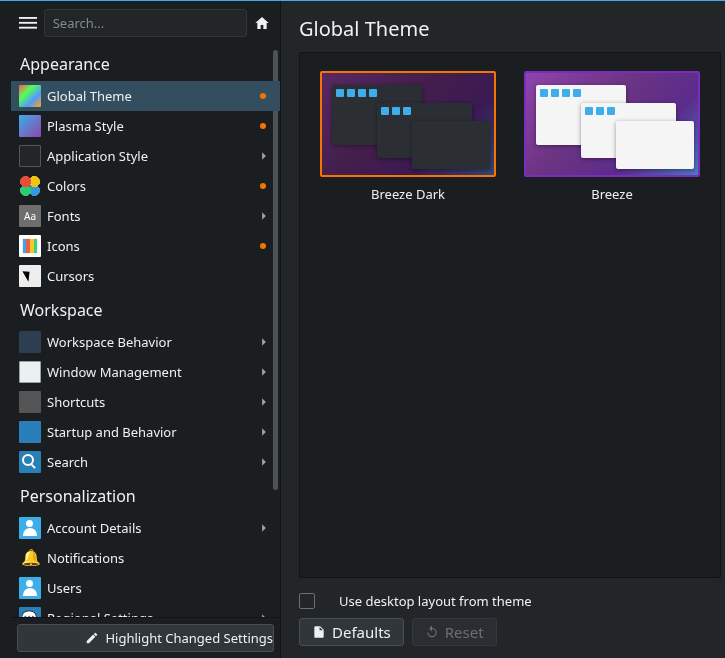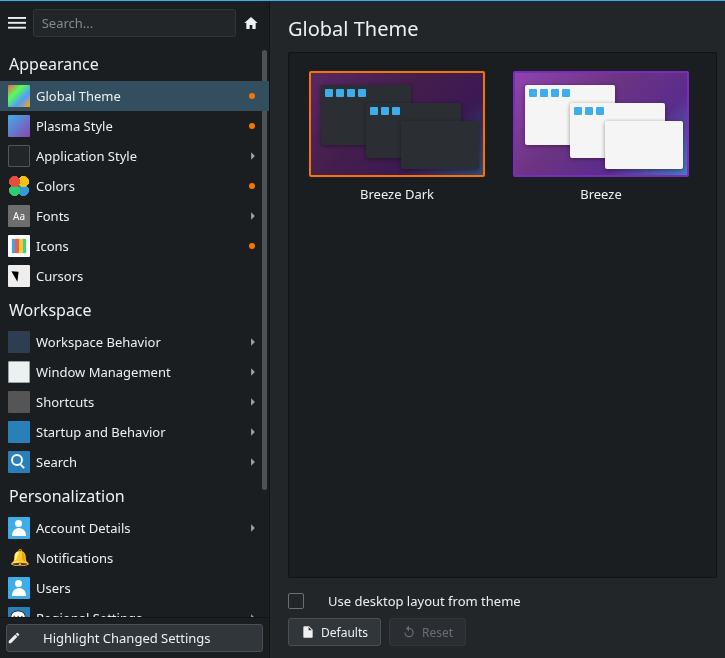--- a/index.html
+++ b/index.html
@@ -1,21 +1,21 @@
 <!DOCTYPE html>
 <html><head>
 <meta charset="utf-8">
 <style>
   * { box-sizing: border-box; margin: 0; padding: 0; font-family: "Noto Sans", "Segoe UI", Arial, sans-serif; }
   body { width: 725px; height: 658px; overflow: hidden; background: #1b1e20; color: #eff0f1; font-size: 13px; }
   .window-top-border { height: 1px; background: #3daee9; }
   .app { display: flex; height: 657px; }
   
   
-  .sidebar { width: 270px; display: flex; flex-direction: column; background: #1b1e20; border-right: 1px solid #111314; position: relative; }
+  .sidebar { width: 270px; display: flex; flex-direction: column; background: #1b1e20; border-right: 1px solid #111314; position: relative; margin-left: 11px; }
   .topbar { display: flex; align-items: center; gap: 6px; padding: 8px 8px; }
   .hamburger { width: 28px; height: 28px; display:flex; align-items:center; justify-content:center; cursor:pointer; }
   .hamburger svg { width:18px; height:18px; fill:#eff0f1; }
   .search { flex:1; background:#232629; border:1px solid #31363b; border-radius:3px; height:28px; padding:0 8px; color:#eff0f1; font-size:13px; outline:none; }
   .search::placeholder { color:#7f8c8d; }
   .home-btn { width:28px; height:28px; display:flex; align-items:center; justify-content:center; cursor:pointer; border:1px solid transparent; border-radius:3px;}
   .home-btn svg { width:16px; height:16px; fill:#eff0f1; }
   
   .scrollarea { flex:1; overflow-y:auto; position: relative; }
   .scrollarea::-webkit-scrollbar { width:10px; }
@@ -53,21 +53,21 @@
   .ic-account::after { content:""; position:absolute; width:14px;height:8px;border-radius:7px 7px 0 0;background:#fff;left:4px;top:11px;}
   .ic-notif { background:transparent; position:relative;}
   .ic-notif::before { content:"🔔"; font-size:16px; color:#f1c40f; position:absolute; left:2px; top:-1px;}
   .ic-users { background:#3daee9; border-radius:50%; position:relative;}
   .ic-users::before { content:""; position:absolute; width:7px;height:7px;border-radius:50%;background:#fff;left:7px;top:3px;}
   .ic-users::after { content:""; position:absolute; width:14px;height:8px;border-radius:7px 7px 0 0;background:#fff;left:4px;top:11px;}
   .ic-regional { background:#2980b9; position:relative;}
   .ic-regional::before { content:"💬"; font-size:13px; position:absolute; left:2px; top:1px;}
 
   .footer { padding:6px; border-top:1px solid #111314;}
-  .footer-btn { width:100%; height:28px; background:#31363b; border:1px solid #4a4f54; border-radius:3px; color:#eff0f1; display:flex; align-items:center; justify-content:flex-start; gap:22px; cursor:pointer;}
+  .footer-btn { width:100%; height:28px; background:#31363b; border:1px solid #4a4f54; border-radius:3px; color:#eff0f1; display:flex; align-items:center; justify-content:flex-end; gap:6px; cursor:pointer;}
 
   
   .main { flex:1; display:flex; flex-direction:column; background:#232629; }
   .main-header { padding:14px 18px 10px; font-size:20px; font-weight:400; color:#eff0f1; }
   .theme-panel { flex:1; margin:0 8px 8px 18px; background:#1b1e20; border:1px solid #111314; border-radius:2px; padding:18px; display:flex; gap:24px; align-content:flex-start; overflow:auto;}
   .theme-card { width:180px; display:flex; flex-direction:column; align-items:center; gap:8px; cursor:pointer;}
   .thumb { width:176px; height:106px; border:2px solid transparent; border-radius:2px; background:#7b2cbf; position:relative; overflow:hidden;}
   .thumb.selected { border-color:#f67400; }
   .thumb .wallpaper { position:absolute; inset:0; background:linear-gradient(135deg,#8e44ad,#6c3483 40%,#5b2c8c 70%,#3daee9 120%);}
   .thumb .win { position:absolute; background:#f5f5f5; border-radius:2px; box-shadow:0 1px 4px rgba(0,0,0,0.4);}
@@ -77,21 +77,21 @@
   .thumb .win.w3 { left:90px; top:48px; width:78px; height:48px;}
   .thumb .win .row { display:flex; gap:3px; padding:4px; }
   .thumb .win .row .d { width:8px; height:8px; background:#3daee9; border-radius:1px;}
   .thumb.dark .wallpaper { filter:brightness(0.6) hue-rotate(5deg);}
   .theme-label { color:#eff0f1; }
 
   .checkbox-row { display:flex; align-items:center; gap:24px; padding:6px 18px 8px; }
   .chk { width:16px; height:16px; border:1px solid #6a6f73; border-radius:2px; background:#232629; cursor:pointer;}
   
   .button-row { display:flex; gap:8px; padding:0 18px 12px;}
-  .btn { height:28px; padding:0 12px; border-radius:3px; display:flex; align-items:center; gap:6px; font-size:12px; cursor:pointer;}
+  .btn { height:28px; padding:0 12px; border-radius:3px; display:flex; align-items:center; gap:6px; font-size:15px; cursor:pointer;}
   .btn.default { background:#31363b; border:1px solid #4a4f54; color:#eff0f1;}
   .btn.disabled { background:#2a2e32; border:1px solid #33383c; color:#6a6f73; cursor:default;}
   .btn svg { width:14px; height:14px; }
 </style>
 </head>
 <body>
 
 <div class="window-top-border"></div>
 <div class="app">
 

